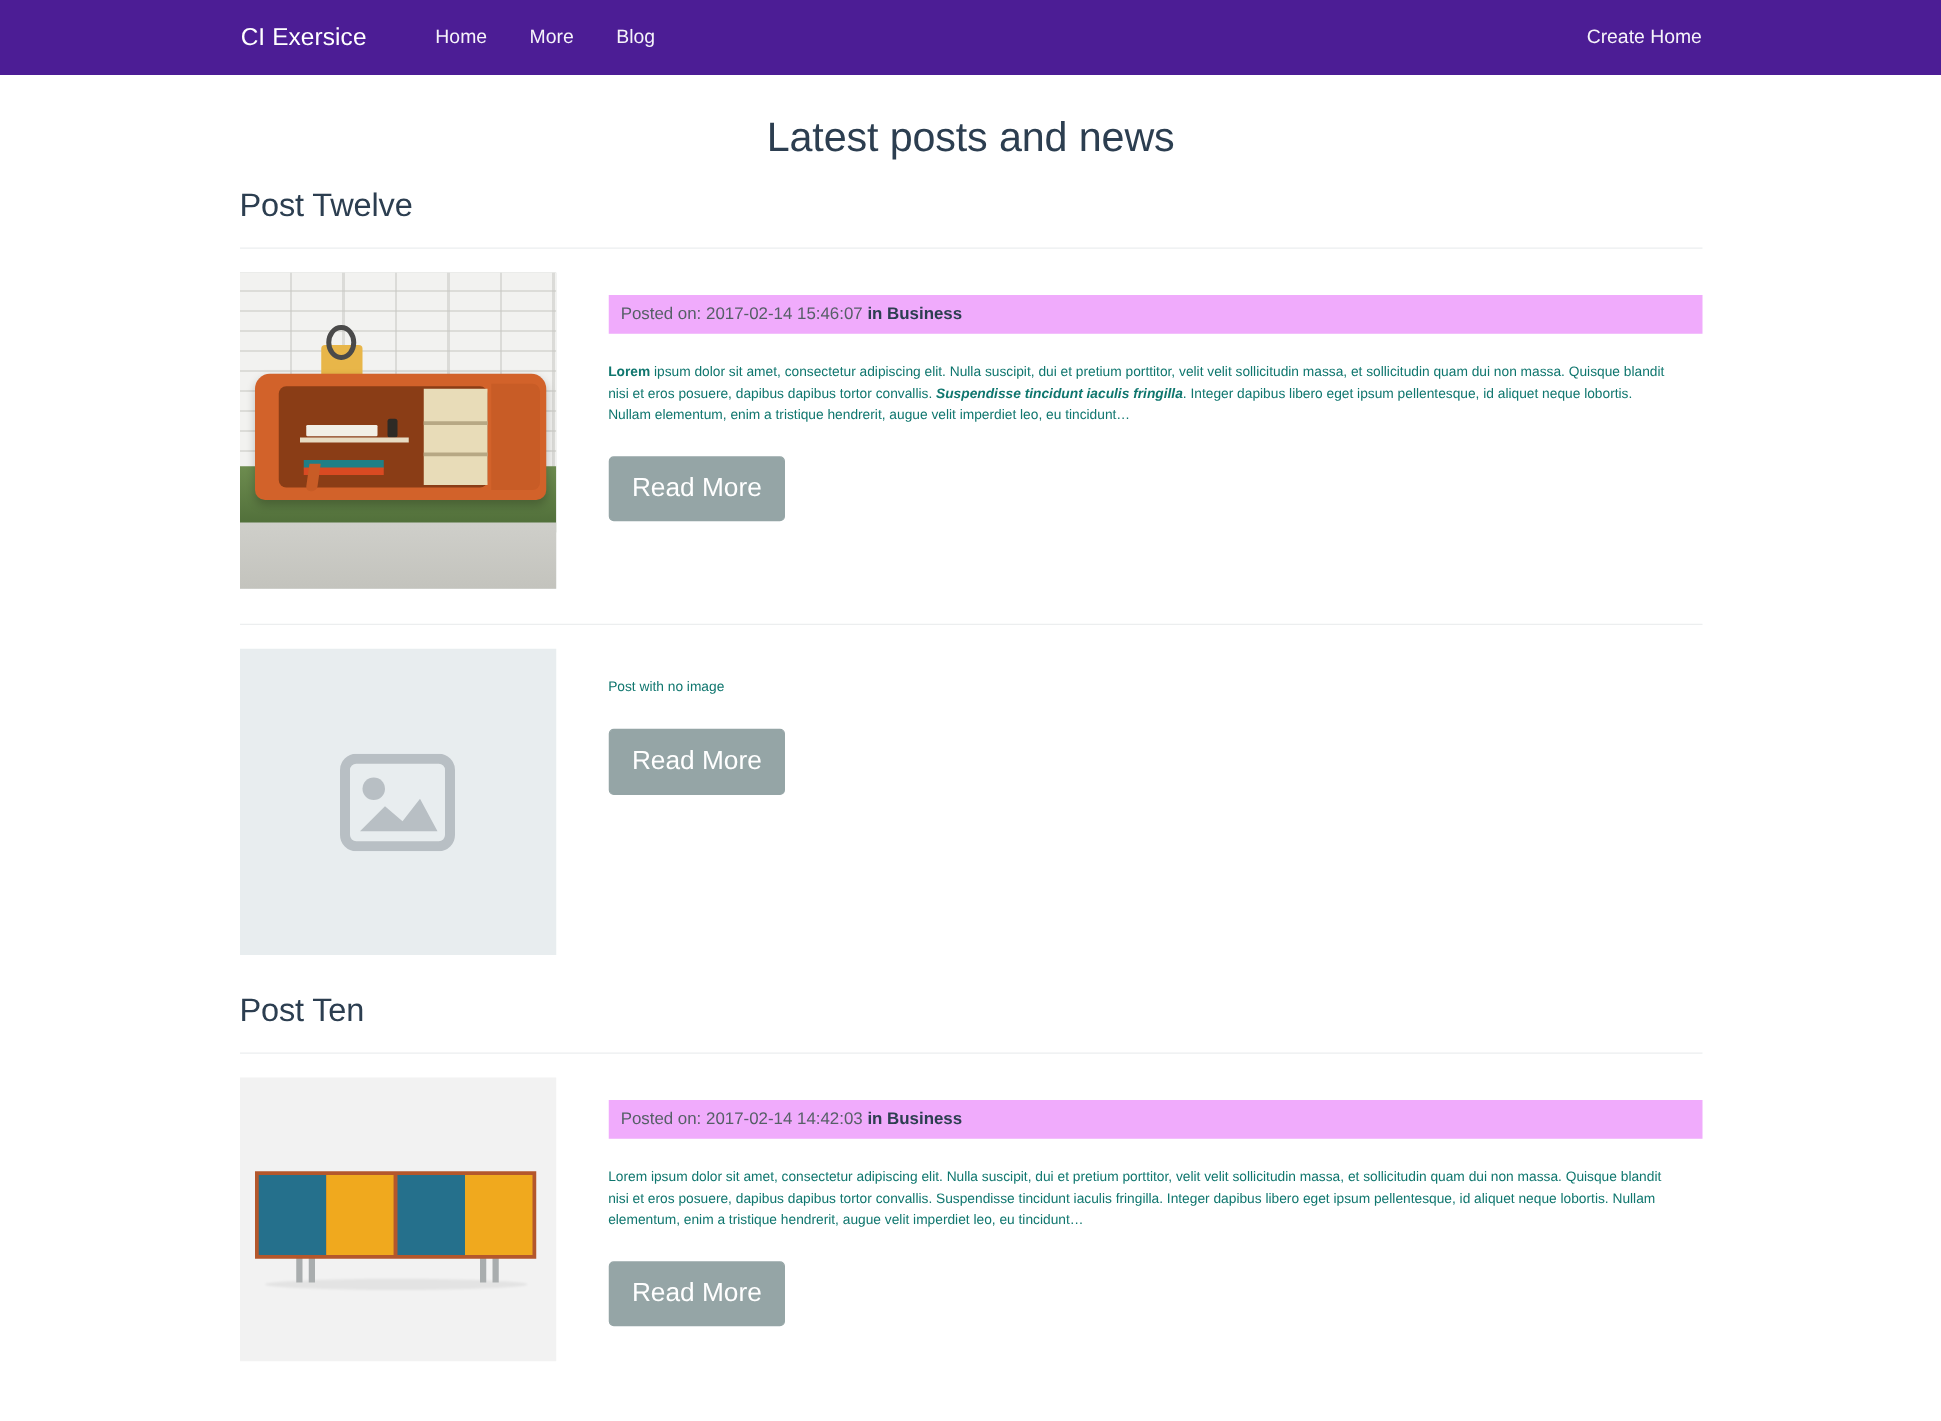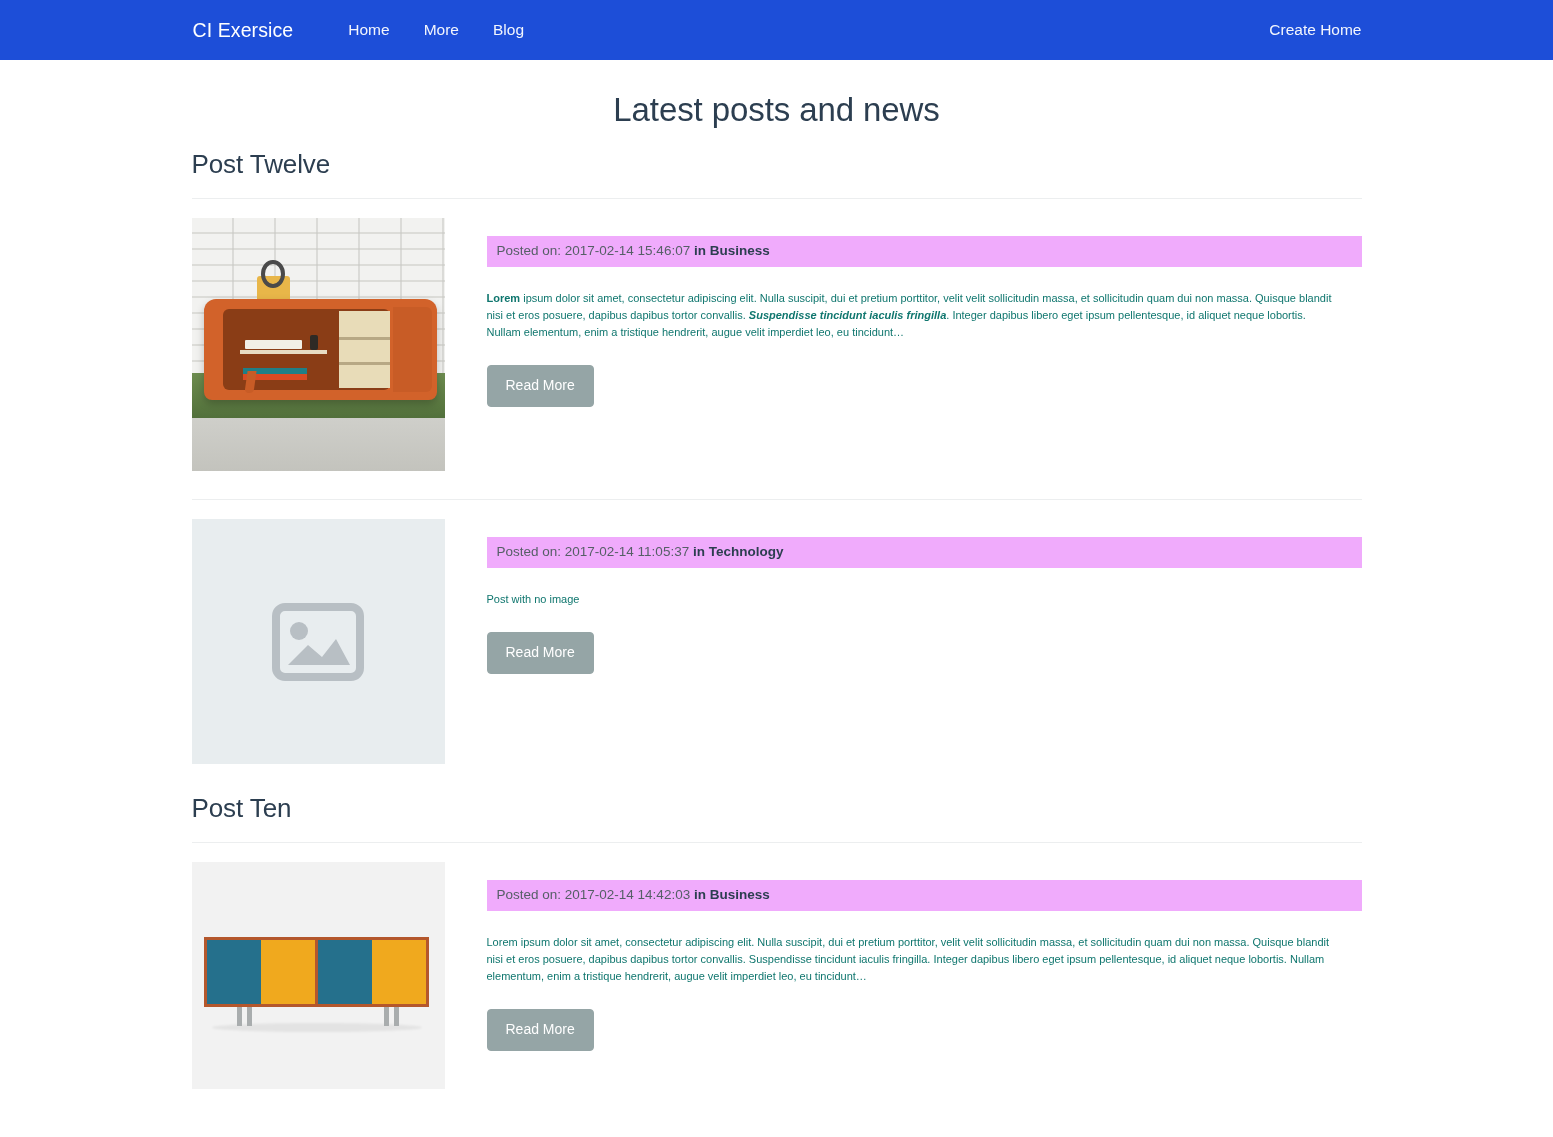--- a/index.html
+++ b/index.html
@@ -12,21 +12,21 @@
   body {
     width: 1553px;
     min-height: 1137px;
     overflow-x: hidden;
     color: #2c3e50;
   }
 
   
   .navbar {
     height: 60px;
-    background: #1d4ed8;
+    background: #4c1d95;
     display: flex;
     align-items: center;
     width: 100%;
   }
   .navbar-inner {
     width: 1170px;
     margin: 0 auto;
     display: flex;
     align-items: center;
     height: 100%;
@@ -134,21 +134,21 @@
   }
   .post-text b { font-weight: 700; }
   .post-text .bi { font-weight: 700; font-style: italic; }
 
   .btn-readmore {
     display: inline-block;
     margin-top: 24px;
     background: #95a5a6;
     border: 1px solid #95a5a6;
     color: #ffffff;
-    font-size: 14px;
+    font-size: 21px;
     line-height: 1.4;
     padding: 10px 18px 11px 18px;
     border-radius: 4px;
     text-decoration: none;
     cursor: pointer;
     font-family: "Liberation Sans", sans-serif;
   }
 
   
   .no-image {
@@ -339,23 +339,20 @@
           <span>
             <svg width="92" height="78" viewBox="0 0 92 78" fill="none" aria-hidden="true">
               <rect x="4" y="4" width="84" height="70" rx="9" ry="9" stroke="#b8bfc4" stroke-width="8" fill="none"></rect>
               <circle cx="27" cy="28" r="9" fill="#b8bfc4"></circle>
               <path d="M16 62 L36 42 L50 54 L64 36 L78 62 Z" fill="#b8bfc4"></path>
             </svg>
           </span>
         </div>
       </div>
       <div class="post-body-col">
-        <div class="meta-bar">
-          <span>Posted on: 2017-02-14 11:05:37 </span><b>in Technology</b>
-        </div>
         <p class="post-text">Post with no image</p>
         <a class="btn-readmore" href="#">Read More</a>
       </div>
     </div>
   </div>
 
   <div class="post" style="margin-top:30px;">
     <h2 class="post-title">Post Ten</h2>
     <hr class="divider">
     <div class="post-row">

